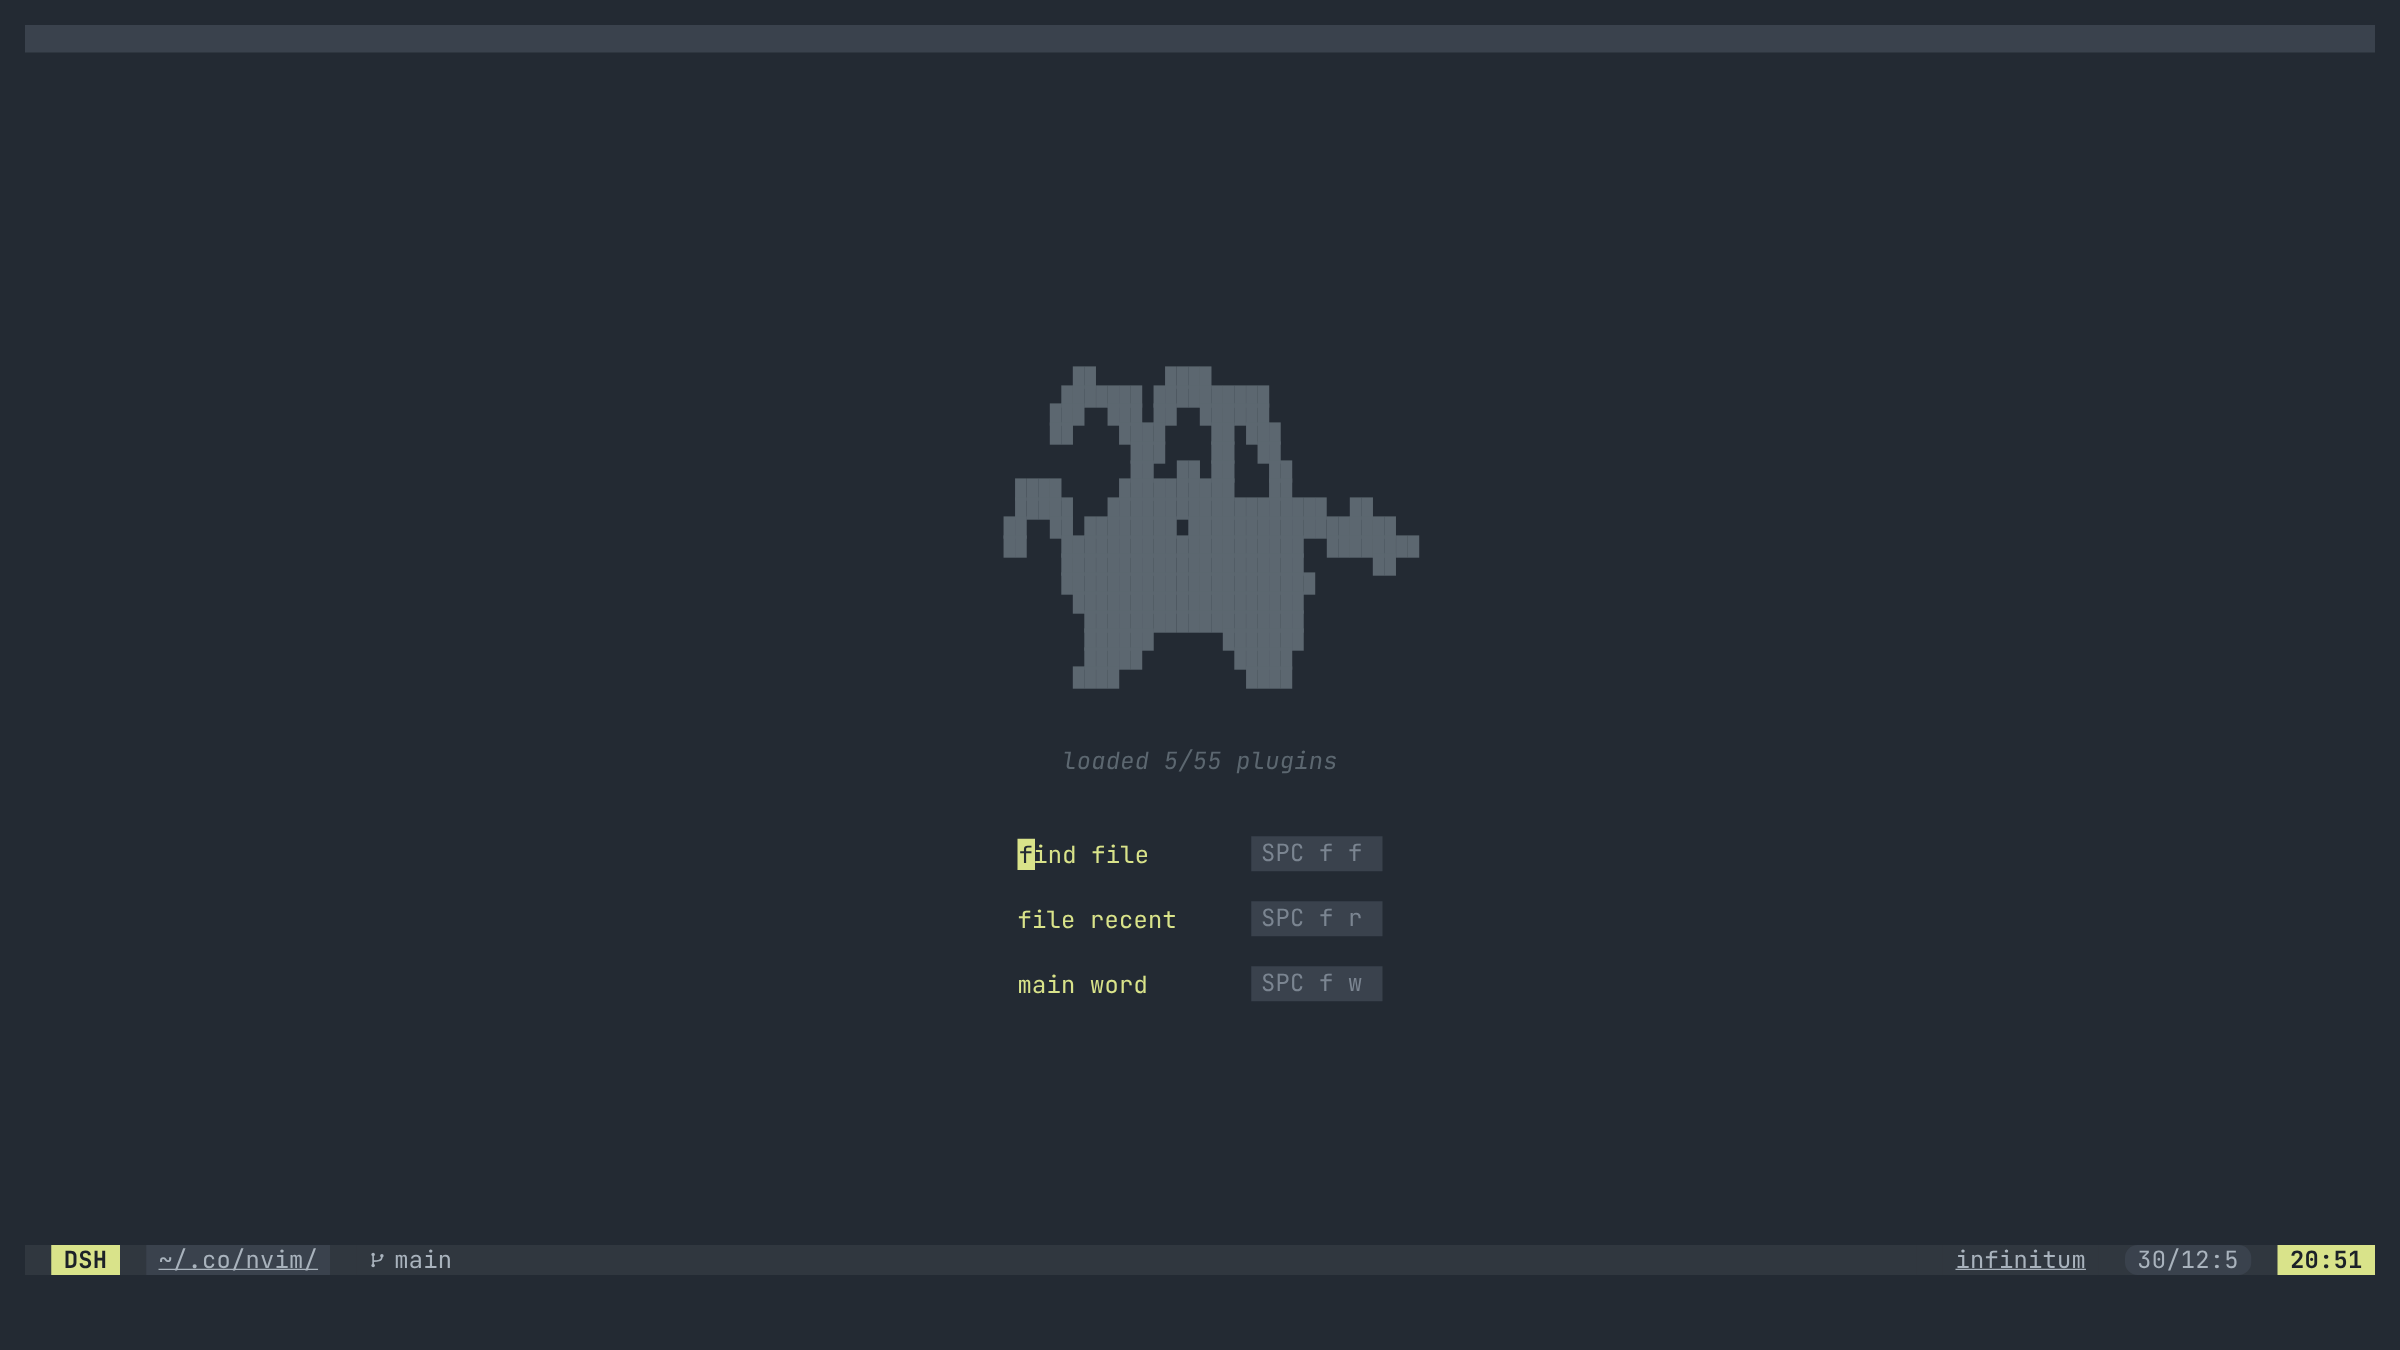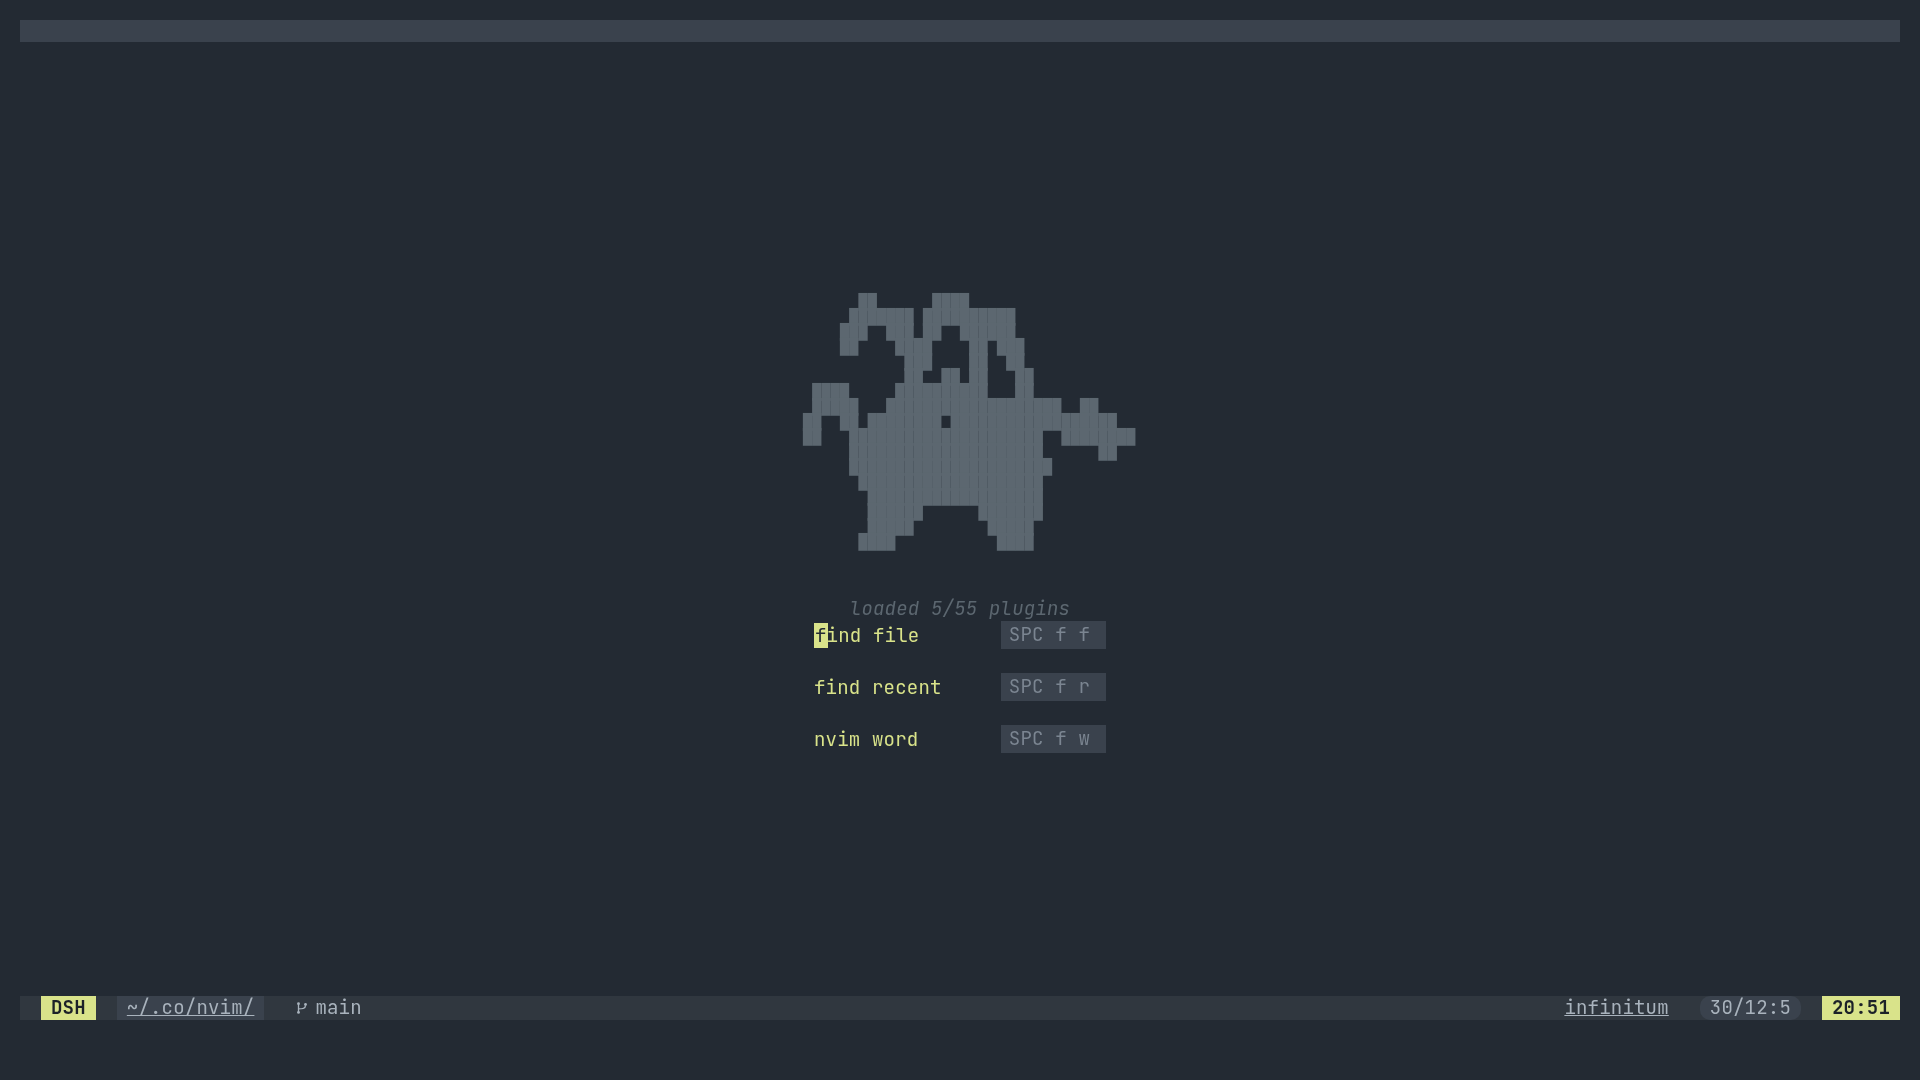--- a/index.html
+++ b/index.html
@@ -36,20 +36,21 @@
     color:var(--text-dim);
     font-size:15px; line-height:15px;
     white-space:pre;
     font-family:"DejaVu Sans Mono",Menlo,Consolas,monospace;
     text-align:left;
     margin-bottom:46px;
   }
   .subtitle{
     color:var(--text-dim);
     font-style:italic;
+    margin-bottom:48px;
     font-size:19px;
   }
   .menu{display:flex;flex-direction:column;gap:24px;}
   .menu-row{
     display:flex;align-items:center;gap:40px;
     width:292px;
     justify-content:space-between;
   }
   .menu-label{color:var(--accent);}
   .cursor{
@@ -110,26 +111,26 @@
   <div class="menu">
 
     <div class="menu-row">
       <span class="menu-label">
         <span class="cursor">f</span><span>ind file</span>
       </span>
       <span class="keycap">SPC f f</span>
     </div>
 
     <div class="menu-row">
-      <span class="menu-label">find recent</span>
+      <span class="menu-label">file recent</span>
       <span class="keycap">SPC f r</span>
     </div>
 
     <div class="menu-row">
-      <span class="menu-label">nvim word</span>
+      <span class="menu-label">main word</span>
       <span class="keycap">SPC f w</span>
     </div>
 
   </div>
 </div>
 
 <div class="statusline">
   <div class="seg seg-mode">DSH</div>
   <div class="seg seg-path">~/.co/nvim/</div>
   <div class="seg seg-branch">

